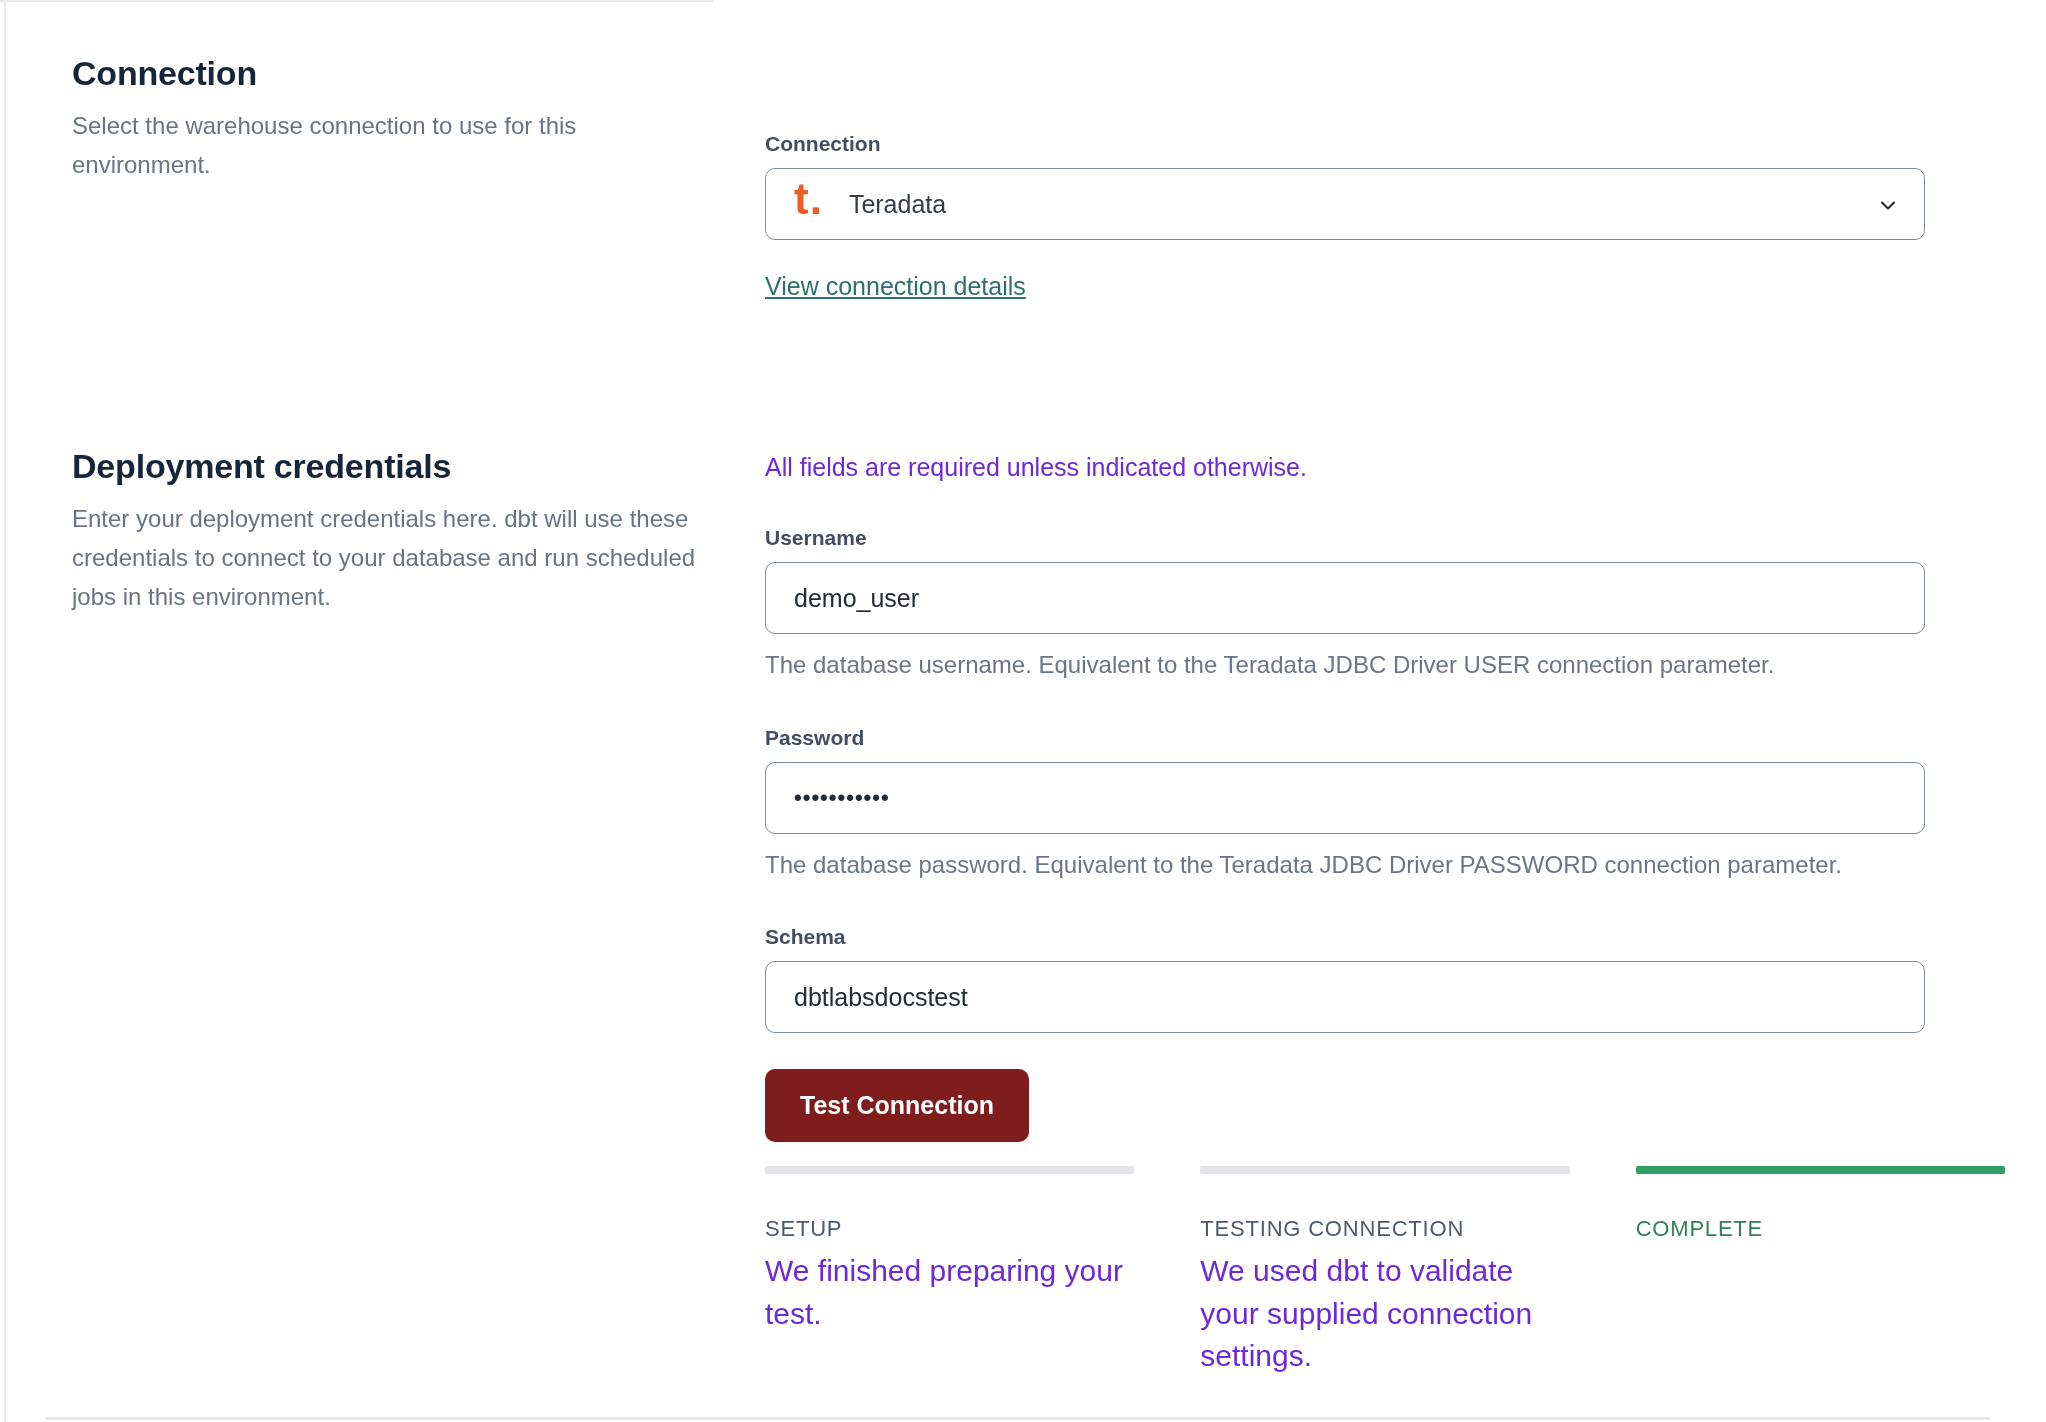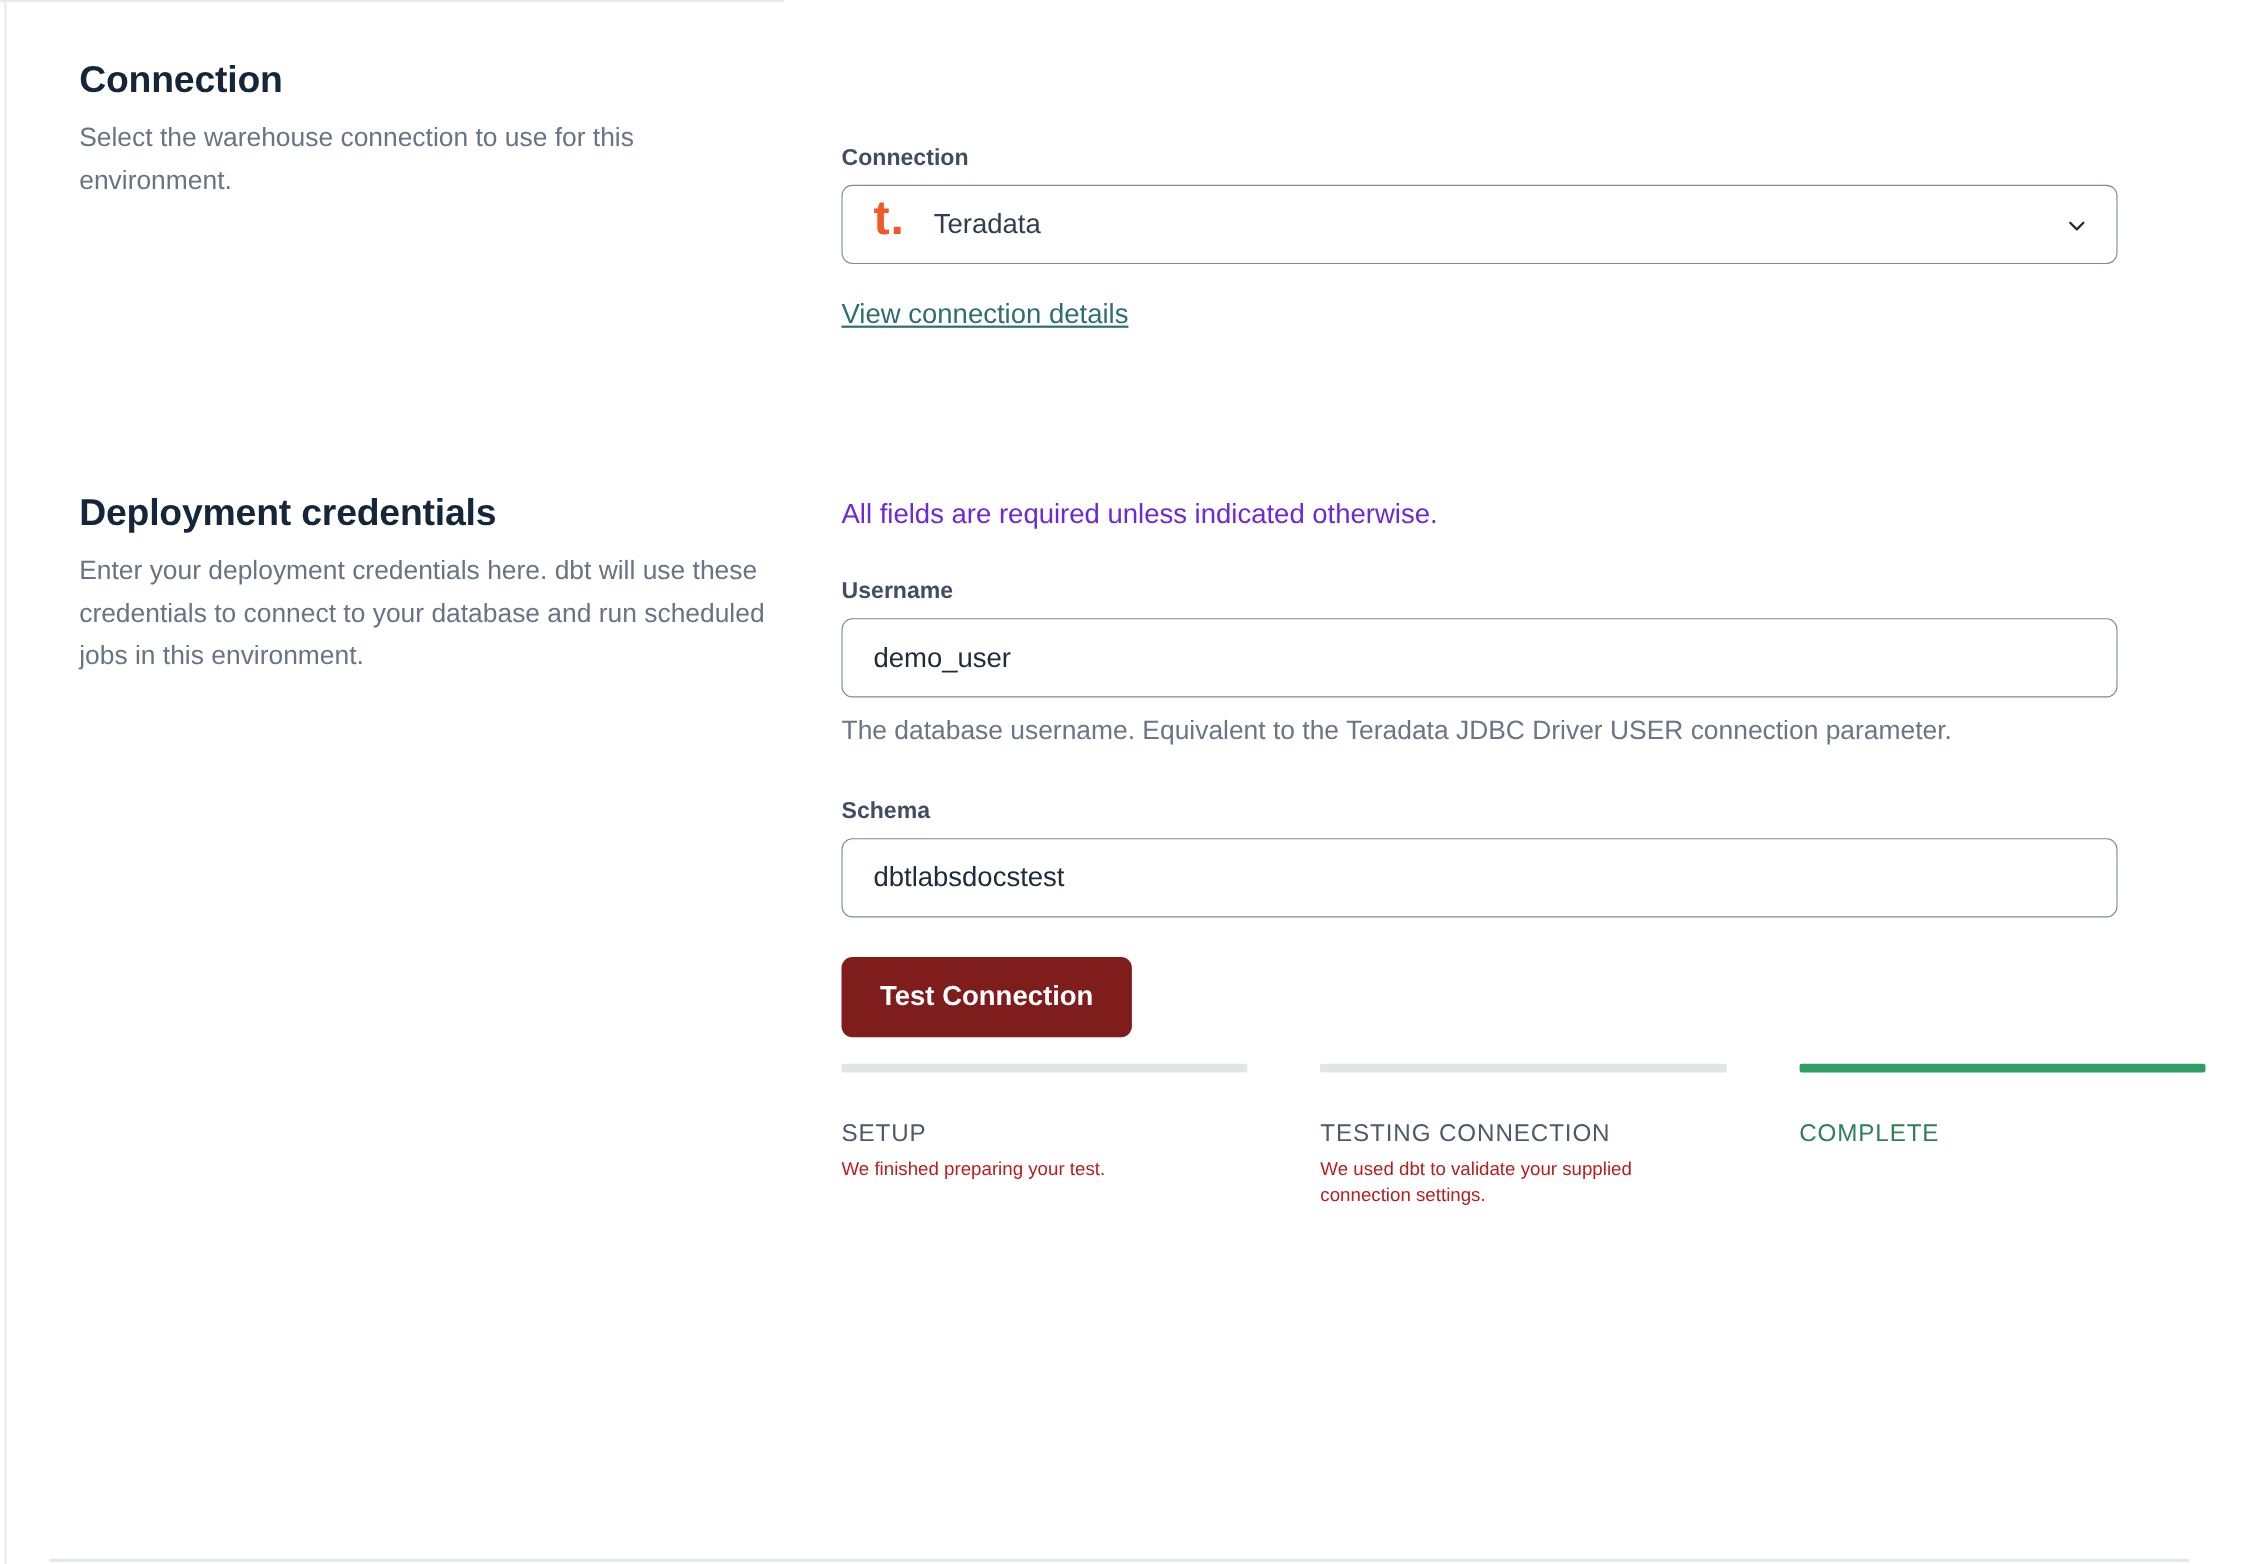--- a/index.html
+++ b/index.html
@@ -147,23 +147,23 @@
   .step-title {
     margin-top: 42px;
     font-size: 22px;
     letter-spacing: 0.8px;
     color: #4e5a6b;
     text-transform: uppercase;
   }
   .step.done .step-title { color: #2f805a; }
   .step-desc {
     margin-top: 8px;
-    font-size: 17px;
+    font-size: 30px;
     line-height: 1.42;
-    color: #b91c1c;
+    color: #6d28d9;
   }
 </style>
 </head>
 <body>
 
 <div class="hairline-top"></div>
 <div class="hairline-left"></div>
 
 <section class="section section-connection">
   <div class="col-left">
@@ -190,20 +190,25 @@
   </div>
   <div class="col-right col-right-offset-sm">
     <p class="required-note">All fields are required unless indicated otherwise.</p>
 
     <div class="field-group">
       <label class="field-label">Username</label>
       <input class="text-input" type="text" value="demo_user" style="">
       <div class="field-help">The database username. Equivalent to the Teradata JDBC Driver USER connection parameter.</div>
     </div>
 
+    <div class="field-group">
+      <label class="field-label">Password</label>
+      <input class="text-input password" type="text" value="•••••••••••" style="">
+      <div class="field-help">The database password. Equivalent to the Teradata JDBC Driver PASSWORD connection parameter.</div>
+    </div>
 
     <div class="field-group tight">
       <label class="field-label">Schema</label>
       <input class="text-input" type="text" value="dbtlabsdocstest" style="">
     </div>
 
     <button class="test-btn">Test Connection</button>
 
     <div class="stepper">
       <div class="step">

